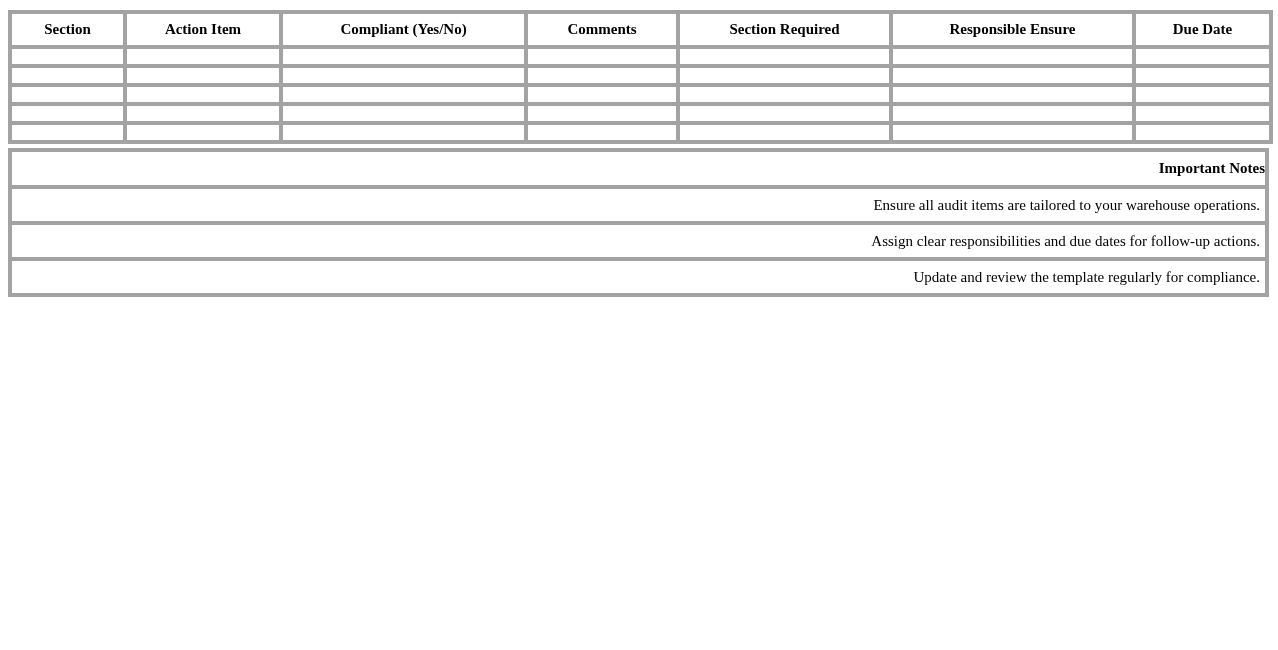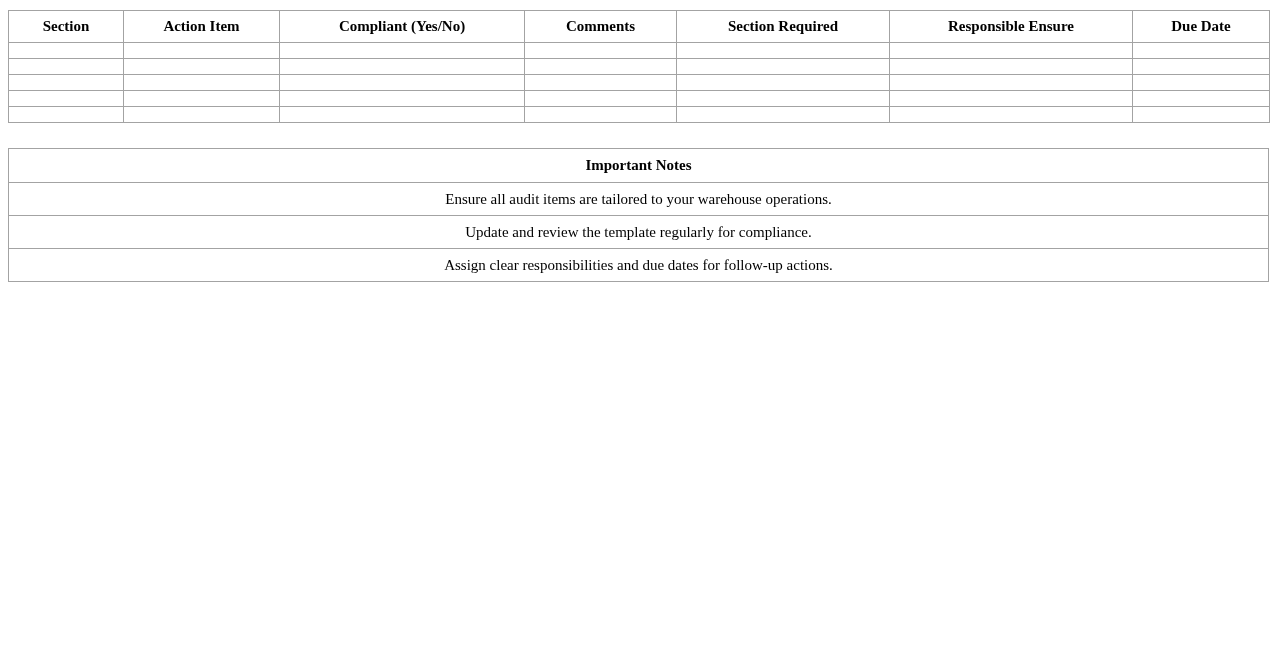--- a/index.html
+++ b/index.html
@@ -16,21 +16,21 @@
     width: 1278px;
     height: 650px;
     background: #ffffff;
   }
   table {
     border-collapse: collapse;
     table-layout: fixed;
     width: 1261px;
   }
   td, th {
-    border: 1px solid #a3a3a3;
+    border: 4px solid #a3a3a3;
     font-size: 15px;
     overflow: hidden;
     white-space: nowrap;
   }
   
   .audit-table {
     position: absolute;
     left: 8px;
     top: 10px;
   }
@@ -54,27 +54,27 @@
   .col-due-date     { width: 137px; }
   
   .notes-table {
     position: absolute;
     left: 8px;
     top: 148px;
   }
   .notes-table th {
     height: 33px;
     font-weight: bold;
-    text-align: center;
+    text-align: right;
     vertical-align: middle;
     padding: 0;
   }
   .notes-table td {
     height: 32px;
-    text-align: center;
+    text-align: right;
     vertical-align: middle;
     padding: 0 5px;
   }
 </style>
 </head>
 <body>
 
 <div class="page">
 
   <table class="audit-table">
@@ -151,21 +151,21 @@
     <thead>
       <tr>
         <th>Important Notes</th>
       </tr>
     </thead>
     <tbody>
       <tr>
         <td>Ensure all audit items are tailored to your warehouse operations.</td>
       </tr>
       <tr>
-        <td>Update and review the template regularly for compliance.</td>
+        <td>Assign clear responsibilities and due dates for follow-up actions.</td>
       </tr>
       <tr>
-        <td>Assign clear responsibilities and due dates for follow-up actions.</td>
+        <td>Update and review the template regularly for compliance.</td>
       </tr>
     </tbody>
   </table>
 
 </div>
 
 </body></html>

